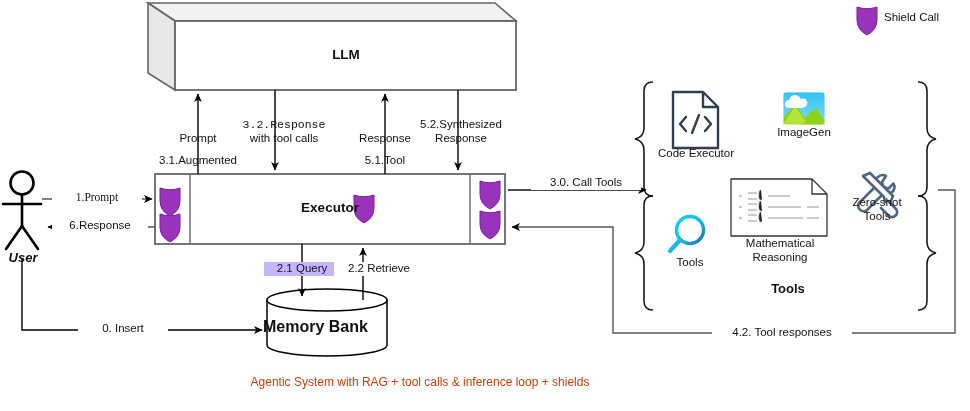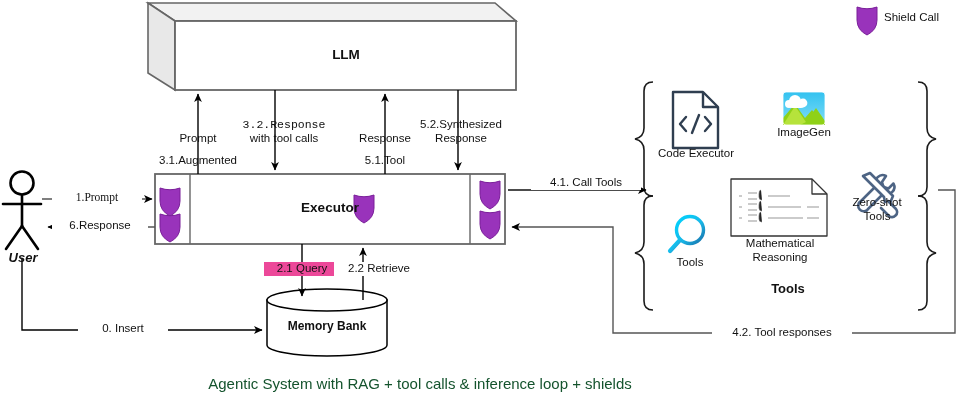--- a/index.html
+++ b/index.html
@@ -2,21 +2,21 @@
 <html><head>
 <meta charset="utf-8">
 <style>
   html,body{margin:0;padding:0;background:#ffffff;}
   body{width:970px;height:411px;position:relative;overflow:hidden;
        font-family:"Liberation Sans","DejaVu Sans",sans-serif;color:#000;}
   .stage{position:absolute;left:0;top:0;width:970px;height:411px;}
   svg{display:block;}
   .lbl{position:absolute;font-size:11.5px;line-height:13.5px;color:#111;text-align:center;white-space:pre;}
   .bold{font-weight:bold;}
-  .caption{position:absolute;font-size:15px;color:#14532d;text-align:center;}
+  .caption{position:absolute;font-size:12px;color:#c2410c;text-align:center;}
   #svgroot{position:absolute;left:0;top:0;}
 </style>
 </head>
 <body>
 
 <div class="stage">
 
   <svg id="svgroot" width="970" height="411" viewBox="0 0 970 411">
     <defs>
       <marker id="arr" markerWidth="9" markerHeight="9" refX="8" refY="4.2" orient="auto" markerUnits="userSpaceOnUse">
@@ -159,53 +159,53 @@
       <path d="M480,181 q10,3.5 20,0 l0,13 q0,10 -10,15 q-10,-5 -10,-15 Z"></path>
       <path d="M480,211 q10,3.5 20,0 l0,13 q0,10 -10,15 q-10,-5 -10,-15 Z"></path>
       <path d="M857,7 q10,3.5 20,0 l0,13 q0,10 -10,15 q-10,-5 -10,-15 Z"></path>
     </g>
   </svg>
 
   <div class="lbl bold" style="left:296px;top:48px;width:100px;font-size:13.5px;">LLM</div>
 
   <div class="lbl bold" style="left:280px;top:201px;width:100px;font-size:13.5px;">Executor</div>
 
-  <div class="lbl bold" style="left:277px;top:320px;width:100px;font-size:12px;">Memory Bank</div>
+  <div class="lbl bold" style="left:263px;top:320px;width:100px;font-size:16px;">Memory Bank</div>
 
   <div class="lbl bold" style="left:0px;top:251px;width:46px;font-size:13px;font-style:italic;">User</div>
 
   <div class="lbl bold" style="left:738px;top:282px;width:100px;font-size:13px;">Tools</div>
 
   <div class="lbl" style="left:645px;top:147px;width:102px;">Code Executor</div>
   <div class="lbl" style="left:764px;top:126px;width:80px;">ImageGen</div>
   <div class="lbl" style="left:659px;top:256px;width:62px;">Tools</div>
   <div class="lbl" style="left:733px;top:237px;width:94px;">Mathematical</div>
   <div class="lbl" style="left:733px;top:251px;width:94px;">Reasoning</div>
   <div class="lbl" style="left:838px;top:196px;width:78px;">Zero-shot</div>
   <div class="lbl" style="left:838px;top:210px;width:78px;">Tools</div>
 
   <div class="lbl" style="left:52px;top:191px;width:90px;background:#fff;font-family:Liberation Serif, serif;">1.Prompt</div>
   <div class="lbl" style="left:52px;top:219px;width:96px;background:#fff;">6.Response</div>
   <div class="lbl" style="left:78px;top:322px;width:90px;background:#fff;">0. Insert</div>
 
-  <div class="lbl" style="left:264px;top:262px;width:76px;background:#ec4899;">2.1 Query</div>
+  <div class="lbl" style="left:264px;top:262px;width:76px;background:#c4b5fd;">2.1 Query</div>
   <div class="lbl" style="left:334px;top:262px;width:90px;background:#fff;">2.2 Retrieve</div>
 
   <div class="lbl" style="left:143px;top:118px;width:110px;margin-top:36px;">3.1.Augmented</div>
   <div class="lbl" style="left:143px;top:132px;width:110px;">Prompt</div>
 
   <div class="lbl" style="left:229px;top:118px;width:110px;font-family:Liberation Mono, monospace;">3.2.Response</div>
   <div class="lbl" style="left:229px;top:132px;width:110px;">with tool calls</div>
 
   <div class="lbl" style="left:340px;top:118px;width:90px;margin-top:36px;">5.1.Tool</div>
   <div class="lbl" style="left:340px;top:132px;width:90px;">Response</div>
 
   <div class="lbl" style="left:405px;top:118px;width:112px;">5.2.Synthesized</div>
   <div class="lbl" style="left:405px;top:132px;width:112px;">Response</div>
 
-  <div class="lbl" style="left:531px;top:176px;width:110px;background:#fff;">4.1. Call Tools</div>
+  <div class="lbl" style="left:531px;top:176px;width:110px;background:#fff;">3.0. Call Tools</div>
   <div class="lbl" style="left:712px;top:326px;width:140px;background:#fff;">4.2. Tool responses</div>
 
   <div class="lbl" style="left:884px;top:11px;width:90px;text-align:left;">Shield Call</div>
 
   <div class="caption" style="left:0px;top:375px;width:840px;">Agentic System with RAG + tool calls &amp; inference loop + shields</div>
 
 </div>
 
 </body></html>

